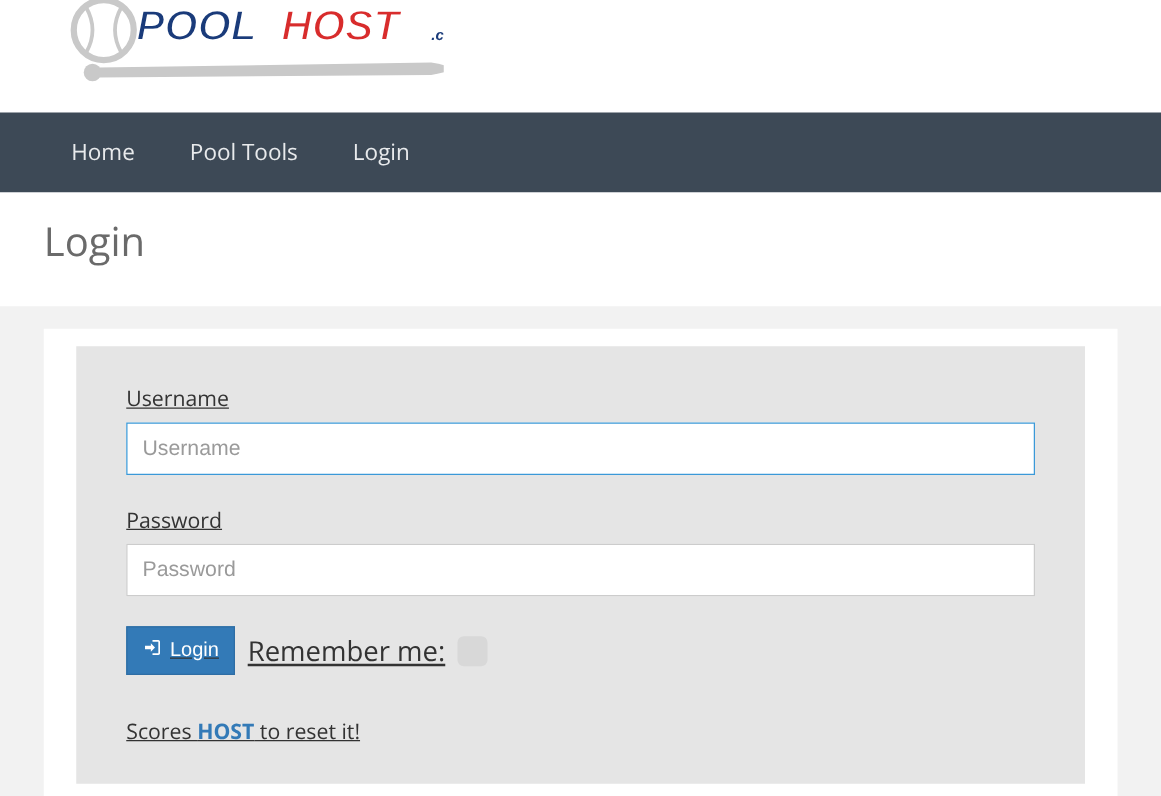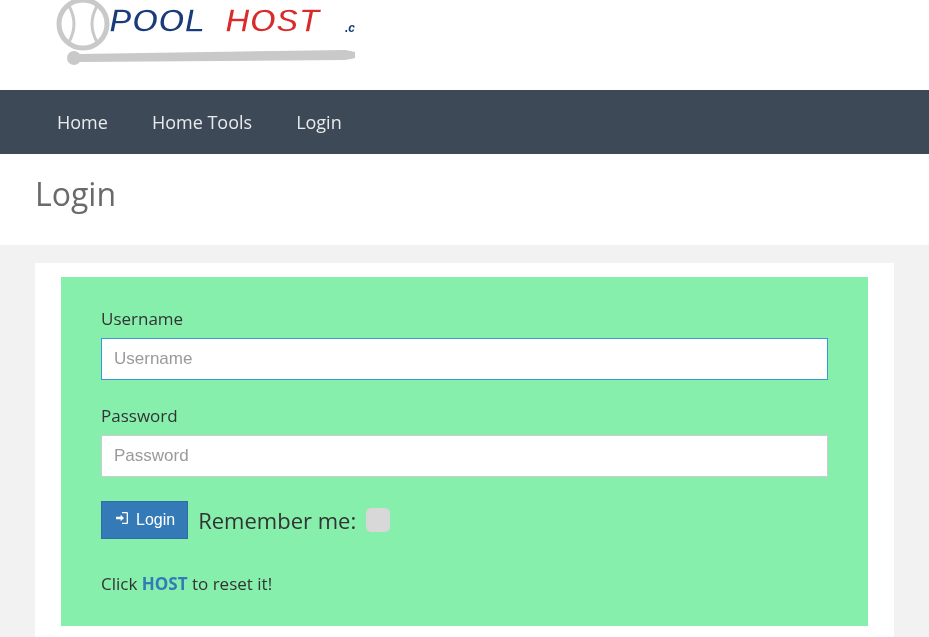--- a/index.html
+++ b/index.html
@@ -42,23 +42,24 @@
     .page-title {
       font-size: 32px;
       color: #6a6a6a;
       font-weight: 400;
     }
     .content-area {
       background: #f2f2f2;
       padding: 18px 35px 30px 35px;
     }
     .panel {
-      background: #86efac;
+      background: #e5e5e5;
       border: none;
       padding: 30px 40px 30px 40px;
+      text-decoration: underline;
     }
     .outer-panel {
       background: #fff;
       padding: 14px 26px 22px 26px;
     }
     .form-label {
       display: block;
       font-size: 17px;
       color: #333;
       margin-bottom: 8px;
@@ -138,21 +139,21 @@
       <text x="74" y="32" font-family="Arial Black, Arial" font-size="34" font-weight="900" font-style="italic" fill="#1a3b7a" stroke="#fff" stroke-width="1.5">POOL</text>
 
       <text x="190" y="32" font-family="Arial Black, Arial" font-size="34" font-weight="900" font-style="italic" fill="#d82c2c" stroke="#fff" stroke-width="1.5">HOST</text>
       <text x="310" y="32" font-family="Arial" font-size="12" font-weight="700" font-style="italic" fill="#1a3b7a">.com</text>
     </svg>
   </div>
 </div>
 
 <div class="navbar">
   <div class="nav-item">Home</div>
-  <div class="nav-item">Home Tools</div>
+  <div class="nav-item">Pool Tools</div>
   <div class="nav-item">Login</div>
 </div>
 
 <div class="page-title-area">
   <h1 class="page-title">Login</h1>
 </div>
 
 <div class="content-area">
   <div class="outer-panel">
     <div class="panel">
@@ -175,18 +176,18 @@
               </svg>
           </span>
           <span>Login</span>
         </button>
         <span class="remember-label">Remember me:</span>
         <span class="checkbox-box"></span>
       </div>
 
       <div class="forgot-text">
         <br>
-        <span>Click </span><a>HOST</a><span> to reset it!</span>
+        <span>Scores </span><a>HOST</a><span> to reset it!</span>
       </div>
 
     </div>
   </div>
 </div>
 
 </body></html>

